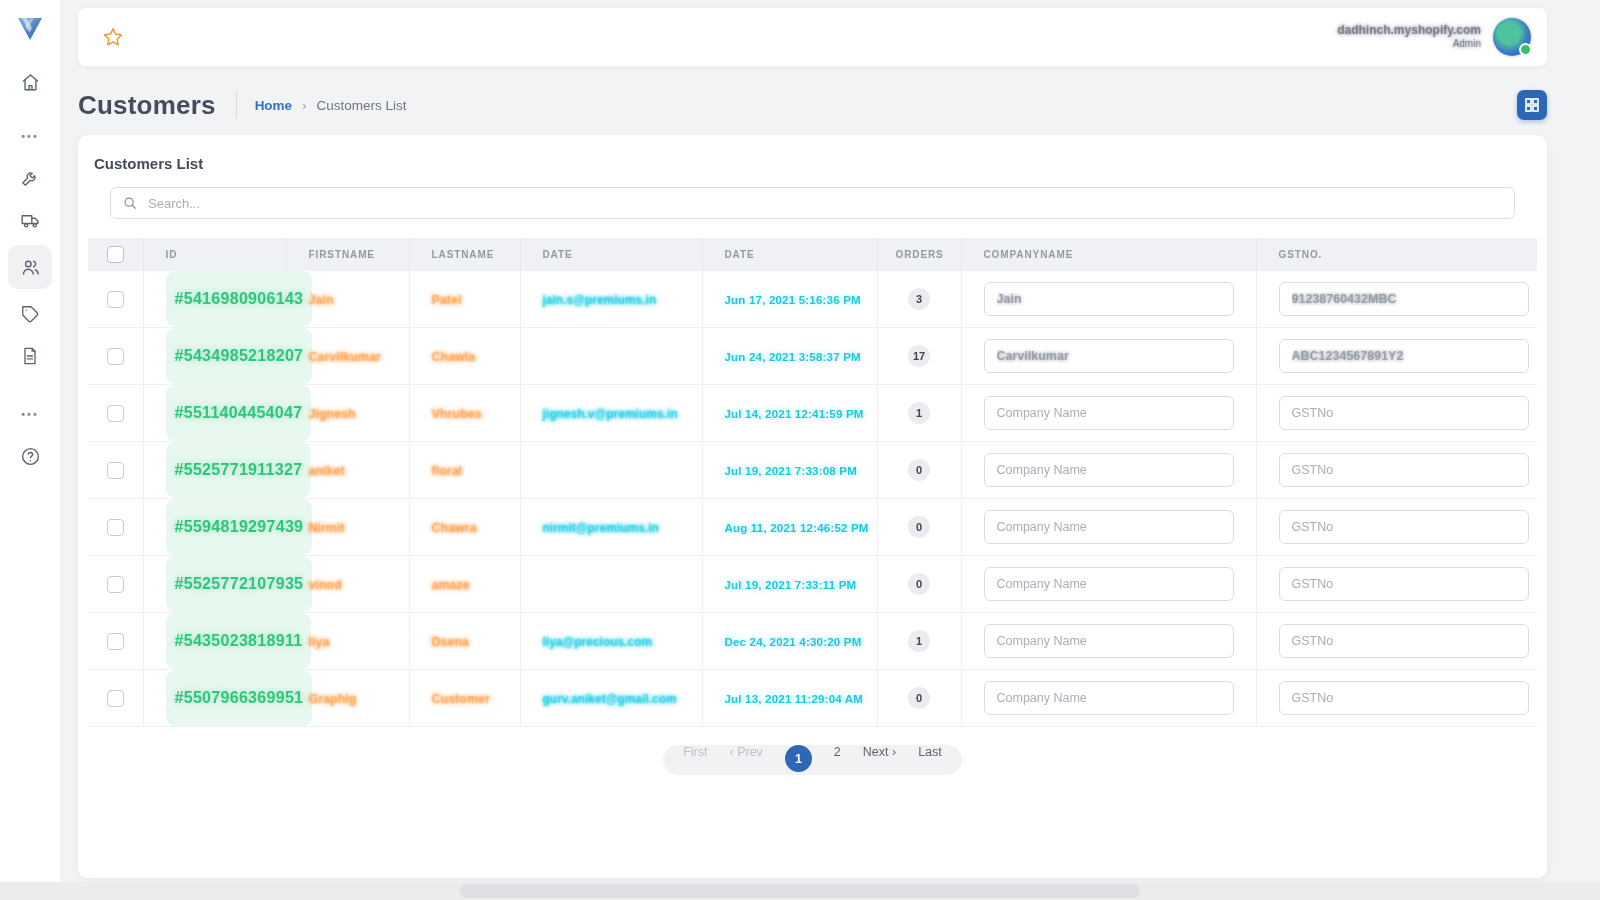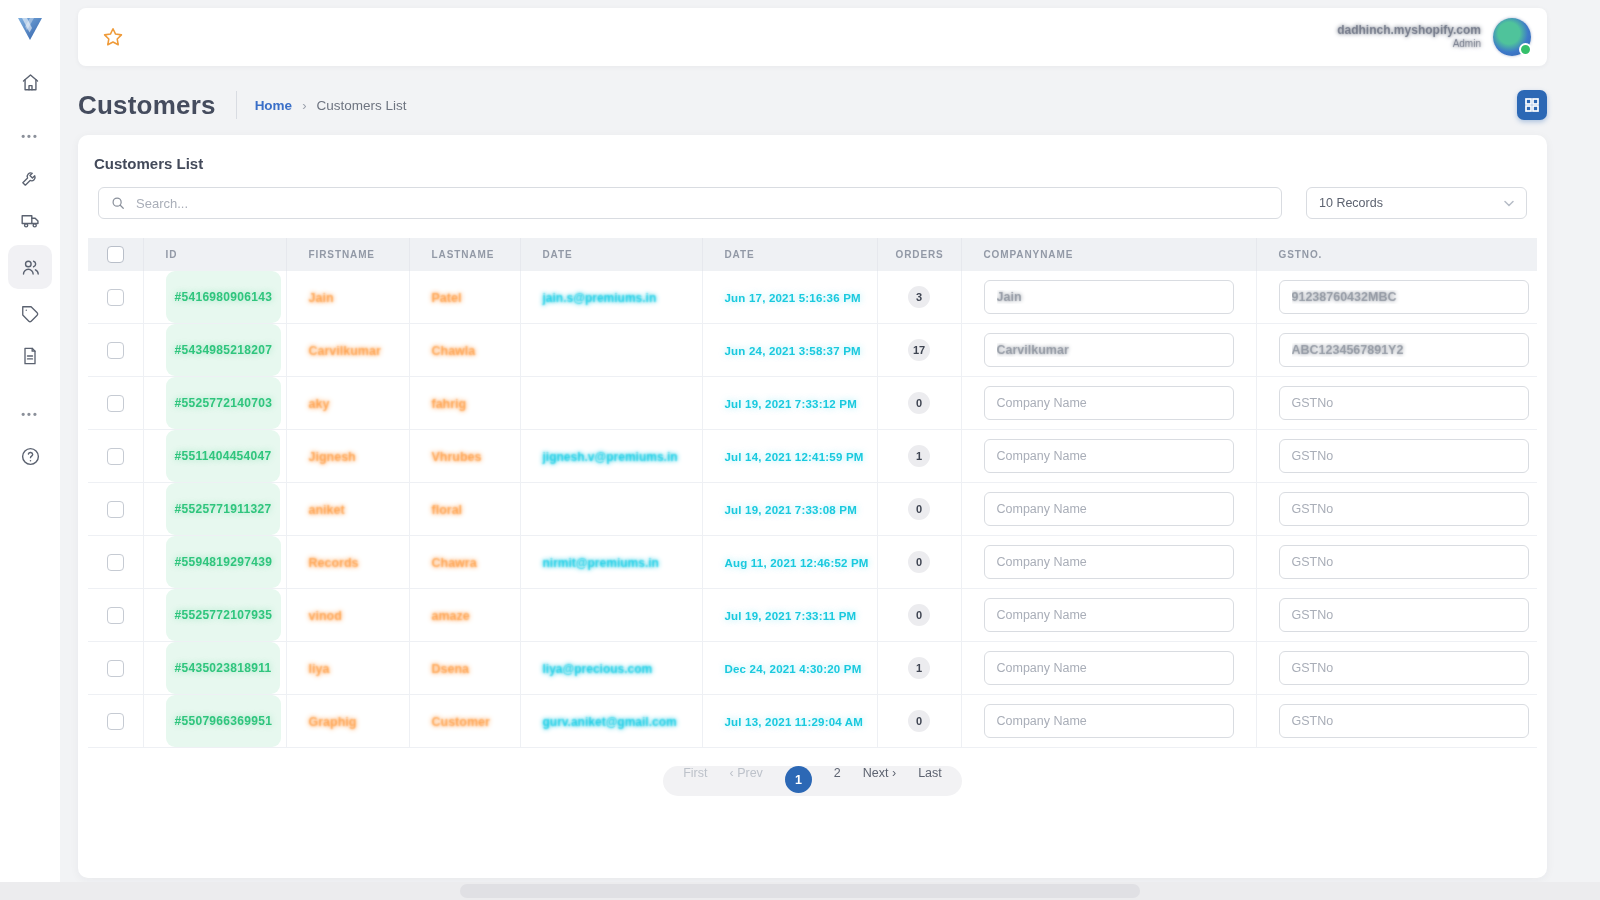--- a/index.html
+++ b/index.html
@@ -52,21 +52,21 @@
     margin-left:auto; width:30px; height:30px; background:#2c68b5; border:none; border-radius:7px;
     display:flex; align-items:center; justify-content:center; cursor:pointer;
     box-shadow:0 2px 5px rgba(44,104,181,.35);
   }
   
   .card {
     position:absolute; left:18px; top:135px; width:1469px; height:743px; background:#fff;
     border-radius:10px; box-shadow:0 2px 10px rgba(30,35,50,.05);
   }
   .card-title { margin:20px 16px 0; font-size:15px; font-weight:600; color:#434a5a; }
-  .controls { display:flex; align-items:center; margin:15px 20px 0; gap:24px; }
+  .controls { display:flex; align-items:center; margin:15px 32px 0; gap:24px; }
   .search-box {
     flex:1; height:32px; border:1px solid #d9dce1; border-radius:6px;
     display:flex; align-items:center; padding:0 12px; gap:9px; background:#fff;
   }
   .search-box input { border:none; outline:none; flex:1; font-size:13px; color:#555a66; font-family:inherit; background:transparent; }
   .search-box input::placeholder { color:#a9aeb8; }
   .records-box {
     width:221px; height:32px; border:1px solid #d9dce1; border-radius:6px; cursor:pointer;
     display:flex; align-items:center; justify-content:space-between; padding:0 12px;
     font-size:12.5px; color:#5d6370; background:#fff;
@@ -85,21 +85,21 @@
     padding:0 0 0 22px; background:#fff;
   }
   tbody td:last-child { border-right:none; }
   tbody tr:last-child td { border-bottom:1px solid #eef0f4; }
   .cb {
     appearance:none; -webkit-appearance:none; width:17px; height:17px; margin:0;
     border:1px solid #c6cbd3; border-radius:4px; background:#fff; cursor:pointer; vertical-align:middle;
   }
   thead .cb { border-color:#b9bfc9; }
   .id-pill {
-    display:inline-block; background:#e7f8ef; color:#2fc57d; font-weight:700; font-size:12px;
+    display:inline-block; background:#e7f8ef; color:#2fc57d; font-weight:700; font-size:16px;
     padding:19px 9px; border-radius:9px; letter-spacing:.3px;
     text-shadow:0 0 6px rgba(47,197,125,.4);
   }
   .name-blur {
     color:transparent; font-size:12.5px; font-weight:700;
     text-shadow:0 0 5px rgba(255,152,62,.95), 0 0 2px rgba(255,159,67,.85);
   }
   .email-blur {
     color:transparent; font-size:12px; font-weight:600;
     text-shadow:0 0 5px rgba(0,195,222,.95), 0 0 2px rgba(0,207,232,.8);
@@ -251,26 +251,20 @@
   <div class="card">
     <div class="card-title">Customers List</div>
 
     <div class="controls">
       <div class="search-box">
         <svg width="14" height="14" viewBox="0 0 16 16" fill="none" stroke="#8a909b" stroke-width="1.4" stroke-linecap="round">
           <circle cx="7" cy="7" r="4.6"></circle>
             <path d="M10.6 10.6 14 14"></path>
         </svg>
         <input type="text" placeholder="Search..." style="">
-      </div>
-      <div class="records-box">
-        <span>10 Records</span>
-        <svg width="10" height="7" viewBox="0 0 10 7" fill="none" stroke="#b6bcc6" stroke-width="1.5" stroke-linecap="round">
-          <path d="M1 1.5 5 5.5 9 1.5"></path>
-        </svg>
       </div>
     </div>
 
     <div class="table-wrap">
       <table>
         <colgroup>
           <col style="width:55px">
             <col style="width:143px">
             <col style="width:123px">
             <col style="width:111px">
@@ -311,31 +305,20 @@
     <td><span class="name-blur">Carvilkumar</span></td>
     <td><span class="name-blur">Chawla</span></td>
     <td><span class="email-blur"></span></td>
     <td><span class="date-text">Jun 24, 2021 3:58:37 PM</span></td>
     <td class="orders-td"><span class="orders-badge">17</span></td>
     <td><input type="text" class="cell-input blur-input" value="Carvilkumar" style=""></td>
     <td><input type="text" class="cell-input blur-input" value="ABC1234567891Y2" style=""></td>
   </tr>
             <tr>
     <td class="cb-col"><input type="checkbox" class="cb" style=""></td>
-    <td><span class="id-pill">#5525772140703</span></td>
-    <td><span class="name-blur">aky</span></td>
-    <td><span class="name-blur">fahrig</span></td>
-    <td><span class="email-blur"></span></td>
-    <td><span class="date-text">Jul 19, 2021 7:33:12 PM</span></td>
-    <td class="orders-td"><span class="orders-badge">0</span></td>
-    <td><input type="text" class="cell-input" placeholder="Company Name" style=""></td>
-    <td><input type="text" class="cell-input" placeholder="GSTNo" style=""></td>
-  </tr>
-            <tr>
-    <td class="cb-col"><input type="checkbox" class="cb" style=""></td>
     <td><span class="id-pill">#5511404454047</span></td>
     <td><span class="name-blur">Jignesh</span></td>
     <td><span class="name-blur">Vhrubes</span></td>
     <td><span class="email-blur">jignesh.v@premiums.in</span></td>
     <td><span class="date-text">Jul 14, 2021 12:41:59 PM</span></td>
     <td class="orders-td"><span class="orders-badge">1</span></td>
     <td><input type="text" class="cell-input" placeholder="Company Name" style=""></td>
     <td><input type="text" class="cell-input" placeholder="GSTNo" style=""></td>
   </tr>
             <tr>
@@ -345,21 +328,21 @@
     <td><span class="name-blur">floral</span></td>
     <td><span class="email-blur"></span></td>
     <td><span class="date-text">Jul 19, 2021 7:33:08 PM</span></td>
     <td class="orders-td"><span class="orders-badge">0</span></td>
     <td><input type="text" class="cell-input" placeholder="Company Name" style=""></td>
     <td><input type="text" class="cell-input" placeholder="GSTNo" style=""></td>
   </tr>
             <tr>
     <td class="cb-col"><input type="checkbox" class="cb" style=""></td>
     <td><span class="id-pill">#5594819297439</span></td>
-    <td><span class="name-blur">Records</span></td>
+    <td><span class="name-blur">Nirmit</span></td>
     <td><span class="name-blur">Chawra</span></td>
     <td><span class="email-blur">nirmit@premiums.in</span></td>
     <td><span class="date-text">Aug 11, 2021 12:46:52 PM</span></td>
     <td class="orders-td"><span class="orders-badge">0</span></td>
     <td><input type="text" class="cell-input" placeholder="Company Name" style=""></td>
     <td><input type="text" class="cell-input" placeholder="GSTNo" style=""></td>
   </tr>
             <tr>
     <td class="cb-col"><input type="checkbox" class="cb" style=""></td>
     <td><span class="id-pill">#5525772107935</span></td>

